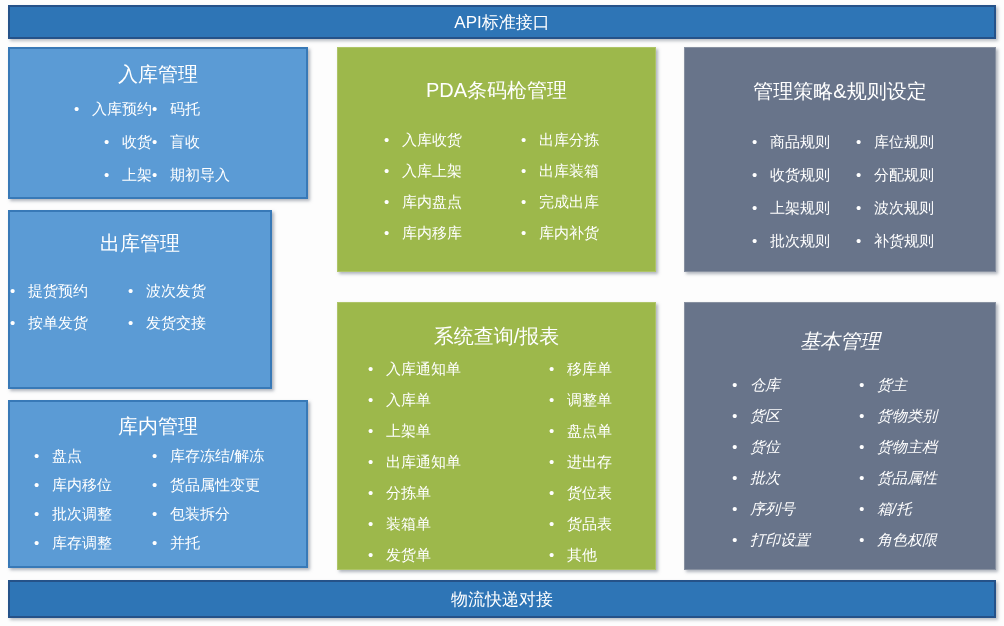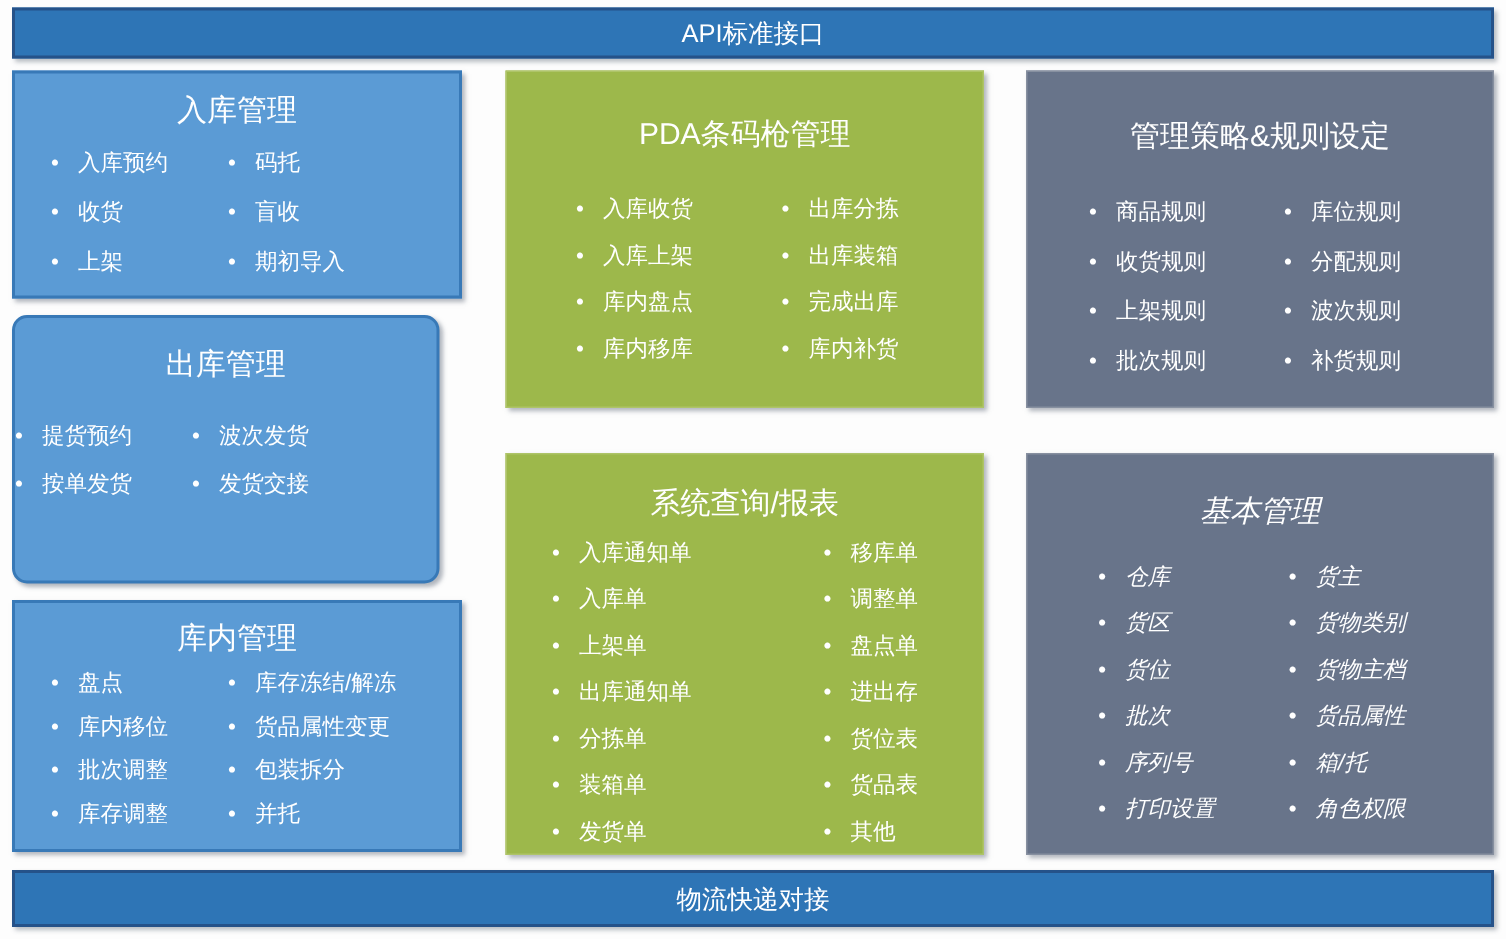--- a/index.html
+++ b/index.html
@@ -32,23 +32,23 @@
   .col{display:flex;flex-direction:column;}
   .item{display:flex;align-items:baseline;font-size:15px;line-height:17px;white-space:nowrap;}
   .bullet{width:18px;flex:0 0 18px;}
   .bullet::before{content:"\2022";font-size:15px;}
 
   
   #p-inbound {left:8px;  top:47px;  width:300px;height:152px;}
   #p-inbound  .panel-title{margin-top:13px;}
   #p-inbound  .items{margin-top:14px;padding-left:24px;}
   #p-inbound  .col{gap:16px;}
-  #p-inbound  .col1{width:118px;}
-
-  #p-outbound{left:8px;  top:210px; width:285px;height:179px;border-radius:10px;}
+  #p-inbound  .col1{width:118px;align-items:flex-end;}
+
+  #p-outbound{left:8px;  top:210px; width:264px;height:179px;}
   #p-outbound .panel-title{margin-top:19px;}
   #p-outbound .items{margin-top:27px;}
   #p-outbound .col{gap:15px;}
   #p-outbound .col1{width:118px;}
 
   #p-warehouse{left:8px; top:400px; width:300px;height:168px;}
   #p-warehouse .panel-title{margin-top:12px;}
   #p-warehouse .items{margin-top:9px;padding-left:24px;}
   #p-warehouse .col{gap:12px;}
   #p-warehouse .col1{width:118px;}
@@ -64,21 +64,21 @@
   #p-reports  .panel-title{margin-top:21px;}
   #p-reports  .items{margin-top:12px;padding-left:30px;gap:28px;}
   #p-reports  .col{gap:14px;}
   #p-reports  .col1{width:153px;}
 
   
   #p-strategy{left:684px;top:47px;  width:312px;height:225px;}
   #p-strategy .panel-title{margin-top:31px;}
   #p-strategy .items{margin-top:30px;padding-left:41px;}
   #p-strategy .col{gap:16px;}
-  #p-strategy .col1{width:130px;}
+  #p-strategy .col1{width:130px;align-items:center;}
 
   #p-basic   {left:684px;top:302px; width:312px;height:268px;font-style:italic;}
   #p-basic    .panel-title{margin-top:26px;}
   #p-basic    .items{margin-top:23px;padding-left:47px;}
   #p-basic    .col{gap:14px;}
   #p-basic    .col1{width:127px;}
 </style>
 </head>
 <body>
 

